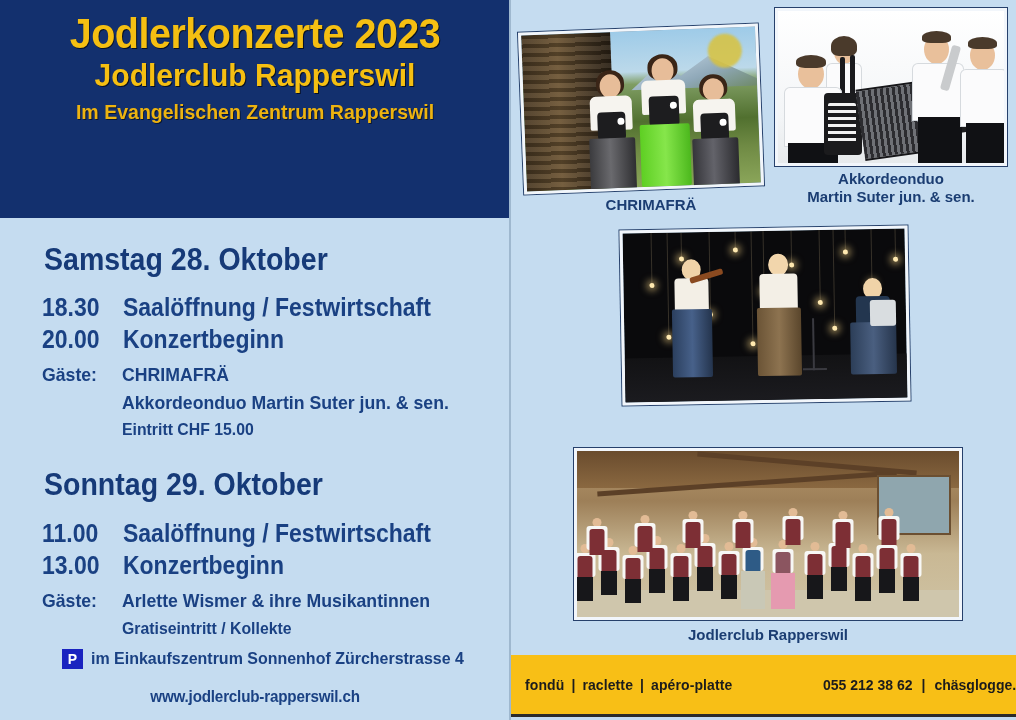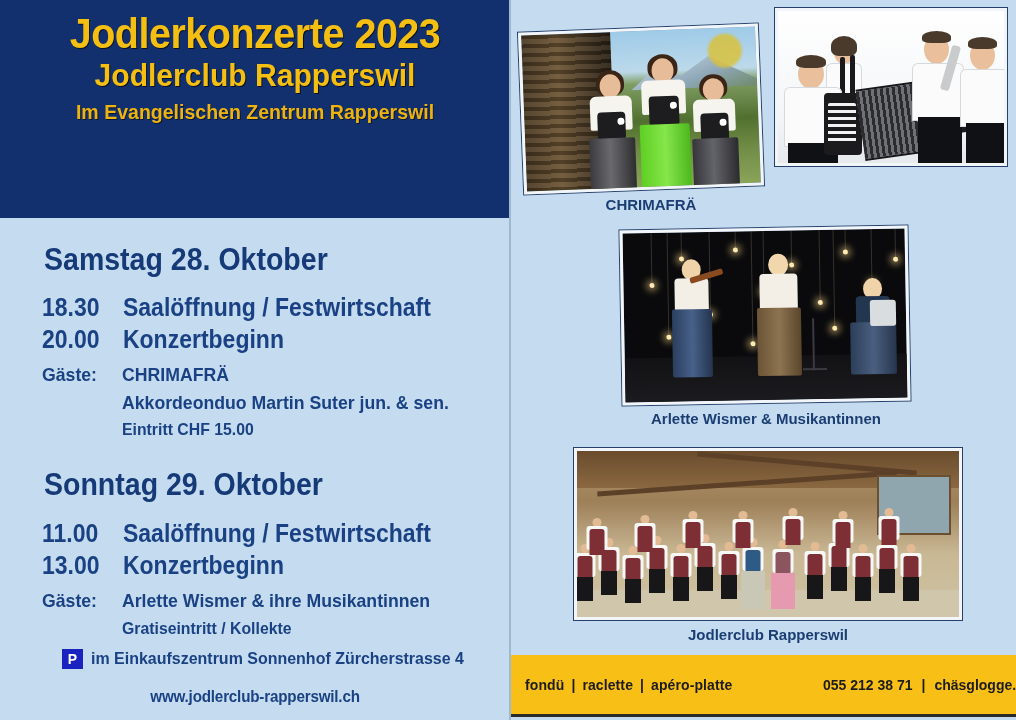--- a/index.html
+++ b/index.html
@@ -485,20 +485,22 @@
           <div class="shirt" style="left:134px; top:52px; width:52px; height:58px;"></div>
           <div class="trous" style="left:140px; top:106px; width:44px; height:52px;"></div>
           <div class="head2" style="left:192px; top:30px; width:25px; height:29px;"></div>
           <div class="hair2" style="left:190px; top:26px; width:29px; height:12px;"></div>
           <div class="shirt" style="left:182px; top:58px; width:48px; height:58px;"></div>
           <div class="trous" style="left:188px; top:112px; width:40px; height:46px;"></div>
           <div style="position:absolute; left:168px; top:34px; width:9px; height:46px; background:#c9cbcd; transform:rotate(16deg); border-radius:3px;"></div>
         </div>
       </div>
     </div>
+    <div class="cap" style="left:272px; top:170px; width:216px;">Akkordeonduo
+Martin Suter jun. &amp; sen.</div>
 
     <div class="photo" style="left:110px; top:228px; width:288px; height:175px; transform: rotate(-1deg);">
       <div class="ph-inner">
         <div class="sc-stage">
           <div class="wire" style="left:28px;  height:52px;"></div>
             <div class="lamp" style="left:26px;  top:50px;"></div>
           <div class="wire" style="left:58px;  height:26px;"></div>
             <div class="lamp" style="left:56px;  top:24px;"></div>
           <div class="wire" style="left:86px;  height:82px;"></div>
             <div class="lamp" style="left:84px;  top:80px;"></div>
@@ -542,21 +544,20 @@
             <div class="t" style="top:18px; width:34px; height:30px; background:#23364f;"></div>
             <div class="s" style="top:44px; width:46px; height:52px; background:linear-gradient(90deg,#2c3e58,#4a5f80 50%,#26354c);"></div>
             <div style="position:absolute; left:22px; top:22px; width:26px; height:26px; background:#d9dde0; border-radius:3px;"></div>
           </div>
 
           <div style="position:absolute; left:188px; top:88px; width:2px; height:52px; background:#3a3a40;"></div>
           <div style="position:absolute; left:178px; top:138px; width:24px; height:2px; background:#3a3a40;"></div>
         </div>
       </div>
     </div>
-    <div class="cap" style="left:110px; top:410px; width:290px;">Arlette Wismer &amp; Musikantinnen</div>
 
     <div class="photo" style="left:63px; top:448px; width:388px; height:172px;">
       <div class="ph-inner">
         <div class="sc-choir">
           <div class="roof"></div>
           <div class="beam" style="left:20px; top:30px; width:300px; transform:rotate(-4deg);"></div>
           <div class="beam" style="left:120px; top:10px; width:220px; transform:rotate(5deg);"></div>
           <div class="win" style="right:8px; top:24px; width:70px; height:56px;"></div>
           <div class="ground"></div>
 
@@ -688,17 +689,17 @@
     <div class="cap" style="left:63px; top:626px; width:388px;">Jodlerclub Rapperswil</div>
   </div>
 
   <div class="footer-bar">
     <div class="footer-items">
       <span>fondü</span><span class="sep">|</span><span>raclette</span><span class="sep">|</span><span>apéro-platte</span>
     </div>
 
 
     <div class="footer-contact">
-      <span>055 212 38 71</span><span class="sep">|</span><span>chäsglogge.ch</span>
+      <span>055 212 38 62</span><span class="sep">|</span><span>chäsglogge.ch</span>
     </div>
   </div>
 
 </div>
 
 </body></html>

